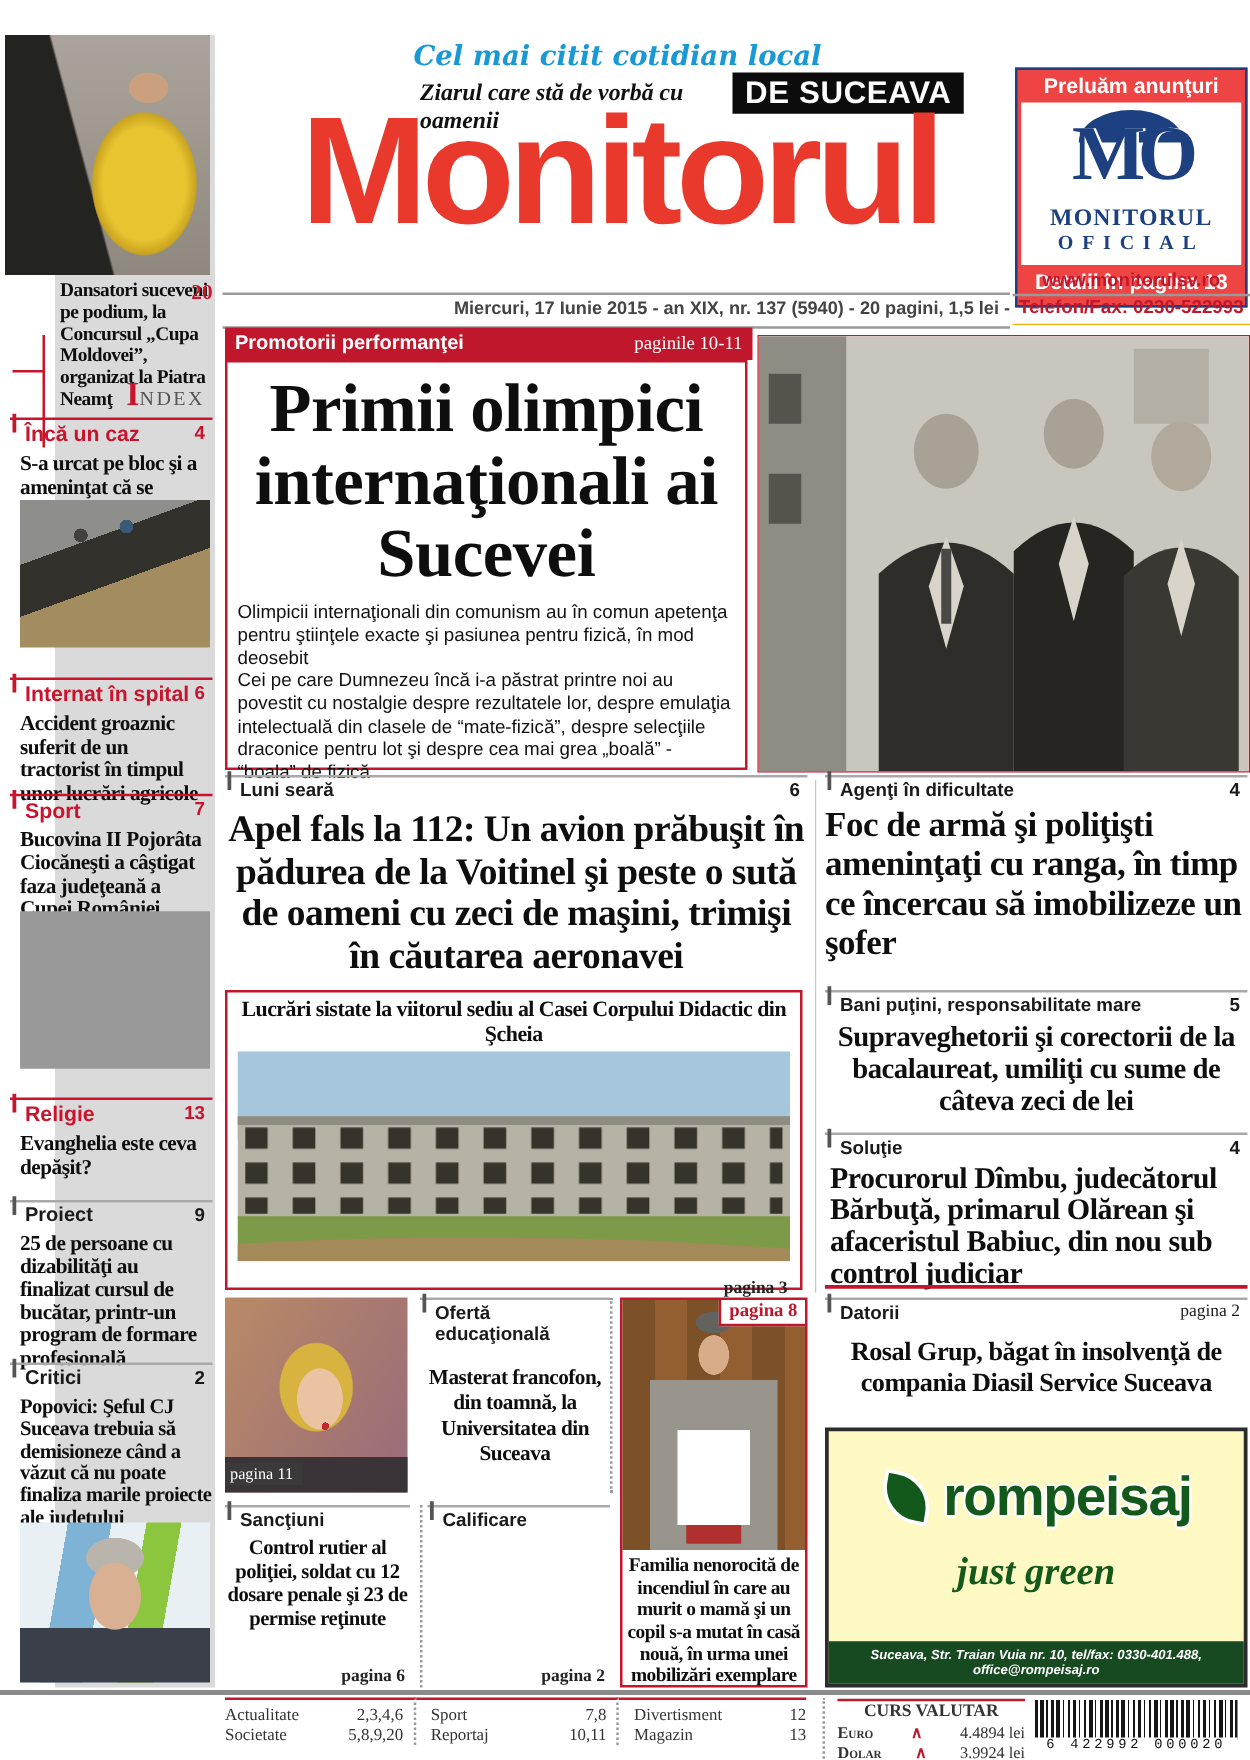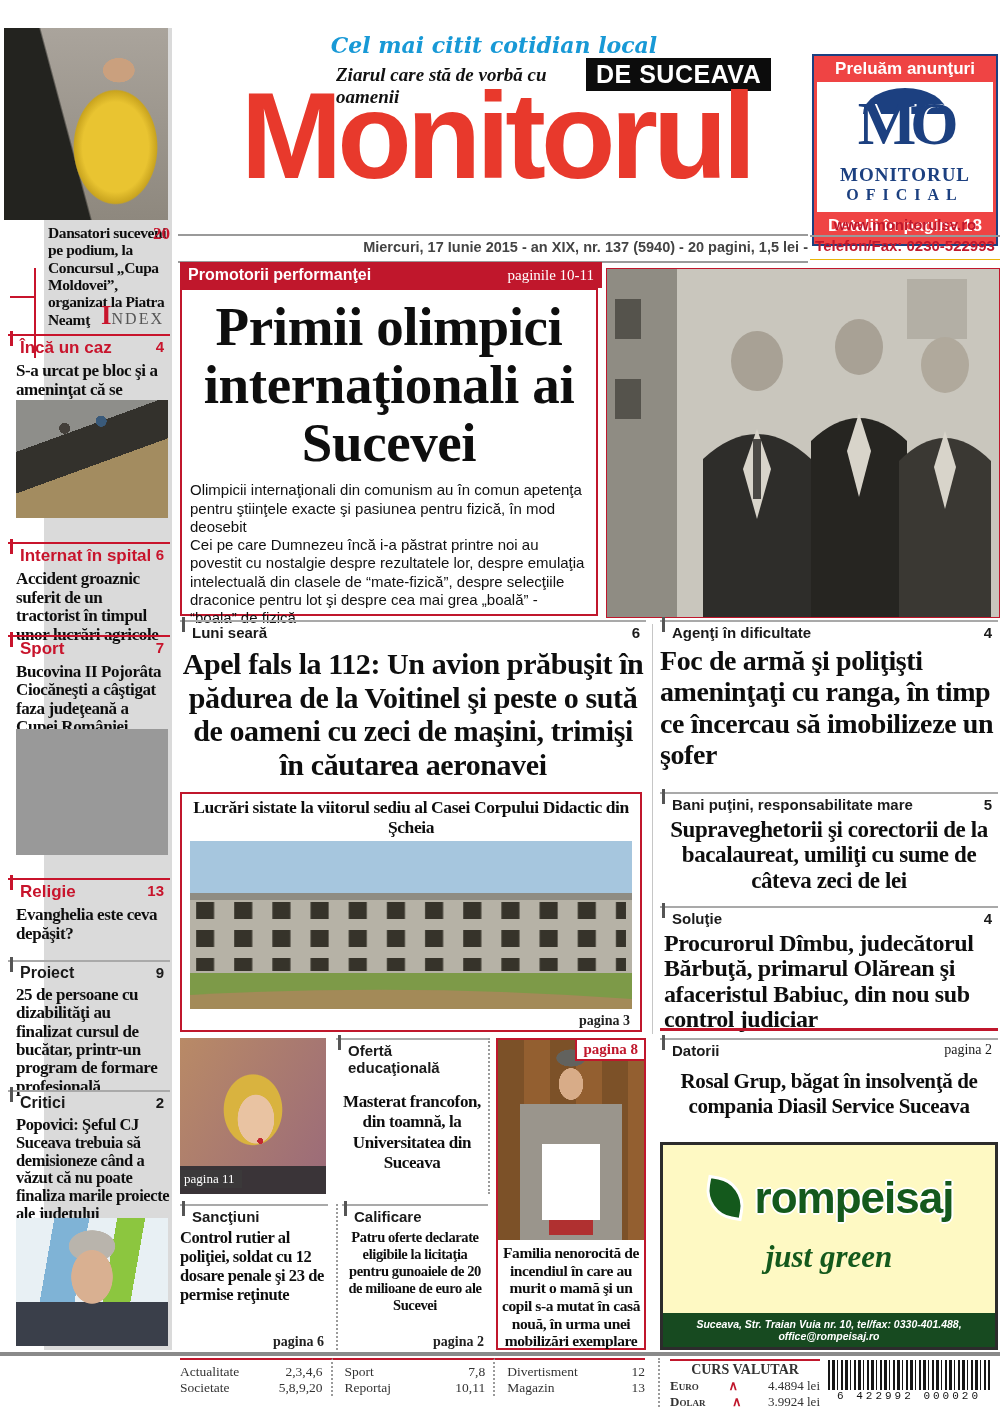--- a/index.html
+++ b/index.html
@@ -206,54 +206,53 @@
               </pattern>
             </defs>
             <rect width="440" height="70" fill="#a6c6de"></rect>
             <rect y="52" width="440" height="82" fill="#b6b2a6"></rect>
             <rect y="52" width="440" height="7" fill="#8f8c82"></rect>
             <rect x="6" y="60" width="428" height="70" fill="url(#w)"></rect>
             <rect y="132" width="440" height="36" fill="#7d9a48"></rect>
             <path d="M0,154 Q220,142 440,158 L440,168 L0,168 Z" fill="#a38a58"></path>
           </svg>
         </div>
-        <div class="pgnum" style="text-align:right;padding:4px 10px 0;font-weight:bold">pagina 3</div>
+        <div class="pgnum" style="text-align:right;padding:14px 10px 0;font-weight:bold">pagina 3</div>
       </div>
 
       <div class="abs" style="left:0;top:418px;width:466px;height:312px">
 
         <div class="abs" style="left:0;top:0;width:146px;height:156px;
                     background:
                      radial-gradient(circle 5px at 55% 66%, #c22730 0 60%, transparent 62%),
                      radial-gradient(ellipse 30px 40px at 52% 52%, #e9c3a2 0 60%, transparent 62%),
                      radial-gradient(ellipse 48px 58px at 50% 46%, #d9b33f 0 60%, transparent 62%),
                      linear-gradient(180deg, transparent 0 82%, #3a3438 82%),
                      linear-gradient(120deg,#b98a66,#9a6a7a)">
           <span style="position:absolute;left:0;bottom:6px;background:rgba(60,60,60,.65);color:#fff;
                        font-family:'Liberation Serif',serif;font-size:13px;padding:1px 8px 1px 4px">pagina 11</span>
         </div>
         <div class="abs" style="left:0;top:166px;width:148px;height:146px">
           <div class="kick">
               <span>Sancţiuni</span>
             </div>
-          <div class="hl" style="font-size:16.5px;line-height:1.15;padding:4px 0 0">Control rutier al poliţiei, soldat cu 12 dosare penale şi 23 de permise reţinute</div>
+          <div class="hl" style="font-size:16.5px;line-height:1.15;text-align:center;padding:4px 0 0">Control rutier al poliţiei, soldat cu 12 dosare penale şi 23 de permise reţinute</div>
           <div class="pgnum" style="position:absolute;right:4px;bottom:0;font-weight:bold">pagina 6</div>
         </div>
 
         <div class="abs dots-r" style="left:156px;top:0;width:152px;height:156px">
           <div class="kick">
               <span>Ofertă educaţională</span>
             </div>
           <div class="hl" style="font-size:17px;line-height:1.2;text-align:center;padding:16px 4px 0">Masterat francofon, din toamnă, la Universitatea din Suceava</div>
         </div>
         <div class="abs" style="left:156px;top:166px;width:152px;height:146px;border-left:2px dotted #9a9a9a;padding-left:4px;box-sizing:border-box">
           <div class="kick">
               <span>Calificare</span>
             </div>
-          <div class="hl" style="font-size:14.5px;line-height:1.18;text-align:center;padding:4px 0 0">Patru oferte declarate eligibile la licitaţia pentru gunoaiele de 20 de milioane de euro ale Sucevei</div>
           <div class="pgnum" style="position:absolute;right:4px;bottom:0;font-weight:bold">pagina 2</div>
         </div>
 
         <div class="abs redframe" style="left:316px;top:0;width:150px;height:312px;box-sizing:border-box;background:#fff">
           <div style="position:relative;width:100%;height:200px;
                       background:
                        linear-gradient(#fff,#fff) 50% 84% / 58px 76px no-repeat,
                        radial-gradient(circle 11px at 50% 78%, #3a2a22 0 60%, transparent 62%),
                        linear-gradient(#b03030,#b03030) 50% 97% / 44px 26px no-repeat,
                        radial-gradient(ellipse 20px 26px at 50% 22%, #d8ac88 0 60%, transparent 62%),

